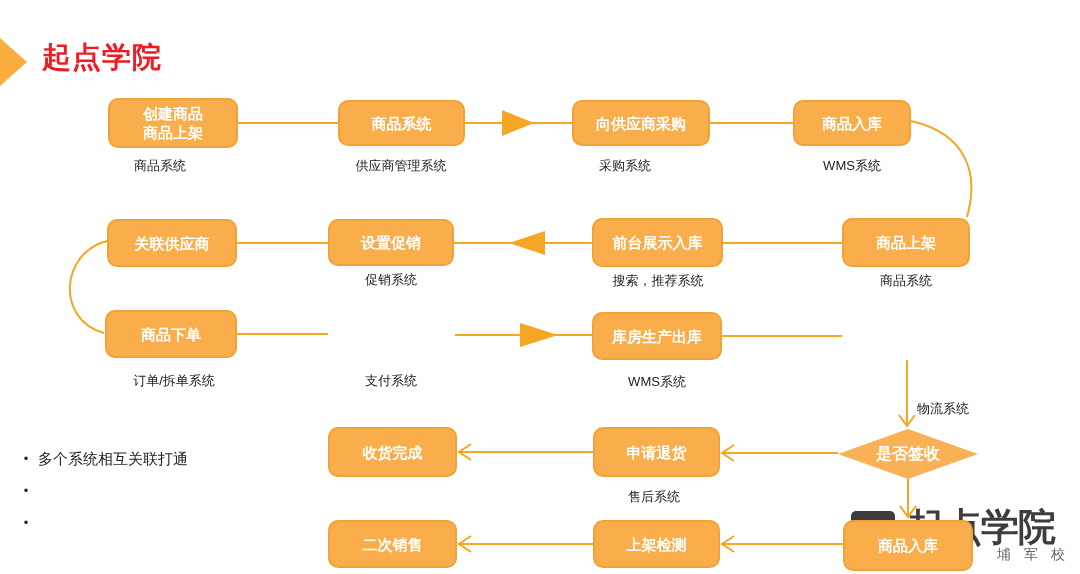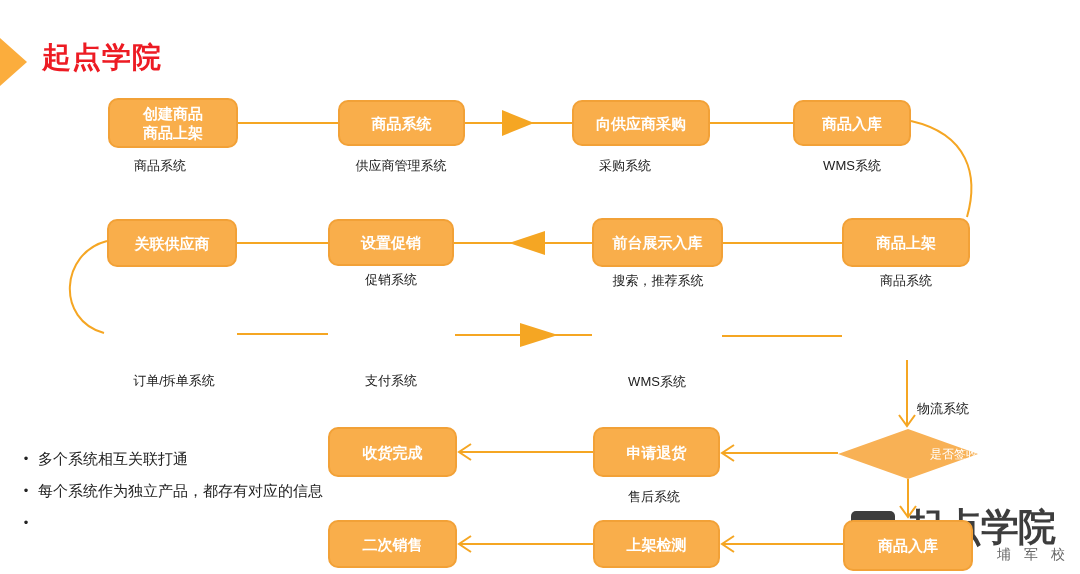--- a/index.html
+++ b/index.html
@@ -24,22 +24,22 @@
   .node{
     position:absolute;box-sizing:border-box;
     background:#F9AE4B;border:2px solid #F2A137;border-radius:10px;
     color:#ffffff;font-weight:bold;font-size:15px;line-height:19px;
     display:flex;flex-direction:column;align-items:center;justify-content:center;
     text-align:center;z-index:3;white-space:nowrap;
   }
   .diamond{
     position:absolute;box-sizing:border-box;background:#F8B155;
     clip-path:polygon(50% 0%,100% 50%,50% 100%,0% 50%);
-    color:#ffffff;font-weight:normal;font-size:12px;
-    display:flex;align-items:center;justify-content:flex-end;z-index:3;
+    color:#ffffff;font-weight:bold;font-size:16px;
+    display:flex;align-items:center;justify-content:center;z-index:3;
   }
   .syslabel{
     position:absolute;font-size:13px;font-weight:normal;color:#1A1A1A;
     z-index:3;white-space:nowrap;transform:translateX(-50%);
   }
   .syslabel.left-anchor{transform:none;margin-top:29px;}
 
   
   svg.connectors{position:absolute;left:0;top:0;z-index:2;pointer-events:none;}
 
@@ -150,24 +150,30 @@
   <div class="node" style="left:592px;top:218px;width:131px;height:49px">
     <span>前台展示入库</span>
   </div>
   <div class="syslabel" style="left:658px;top:272px">搜索，推荐系统</div>
 
   <div class="node" style="left:842px;top:218px;width:128px;height:49px">
     <span>商品上架</span>
   </div>
   <div class="syslabel" style="left:906px;top:272px">商品系统</div>
 
+  <div class="node" style="left:105px;top:310px;width:132px;height:48px">
+    <span>商品下单</span>
+  </div>
   <div class="syslabel" style="left:174px;top:372px">订单/拆单系统</div>
 
   <div class="syslabel" style="left:391px;top:372px">支付系统</div>
 
+  <div class="node" style="left:592px;top:312px;width:130px;height:48px">
+    <span>库房生产出库</span>
+  </div>
   <div class="syslabel" style="left:657px;top:373px">WMS系统</div>
 
   <div class="syslabel left-anchor" style="left:917px;top:371px">物流系统</div>
 
   <div class="node" style="left:328px;top:427px;width:129px;height:50px">
     <span>收货完成</span>
   </div>
 
   <div class="node" style="left:593px;top:427px;width:127px;height:50px">
     <span>申请退货</span>
@@ -190,20 +196,19 @@
     <span>商品入库</span>
   </div>
 
   <div class="notes">
     <div class="item">
       <span class="dot">•</span>
       <span>多个系统相互关联打通</span>
     </div>
     <div class="item">
       <span class="dot">•</span>
-      <span>每个系统作为独立产品，都存有对应的信息</span>
     </div>
     <div class="item">
       <span class="dot">•</span>
     </div>
   </div>
 
 </div>
 
 </body></html>

